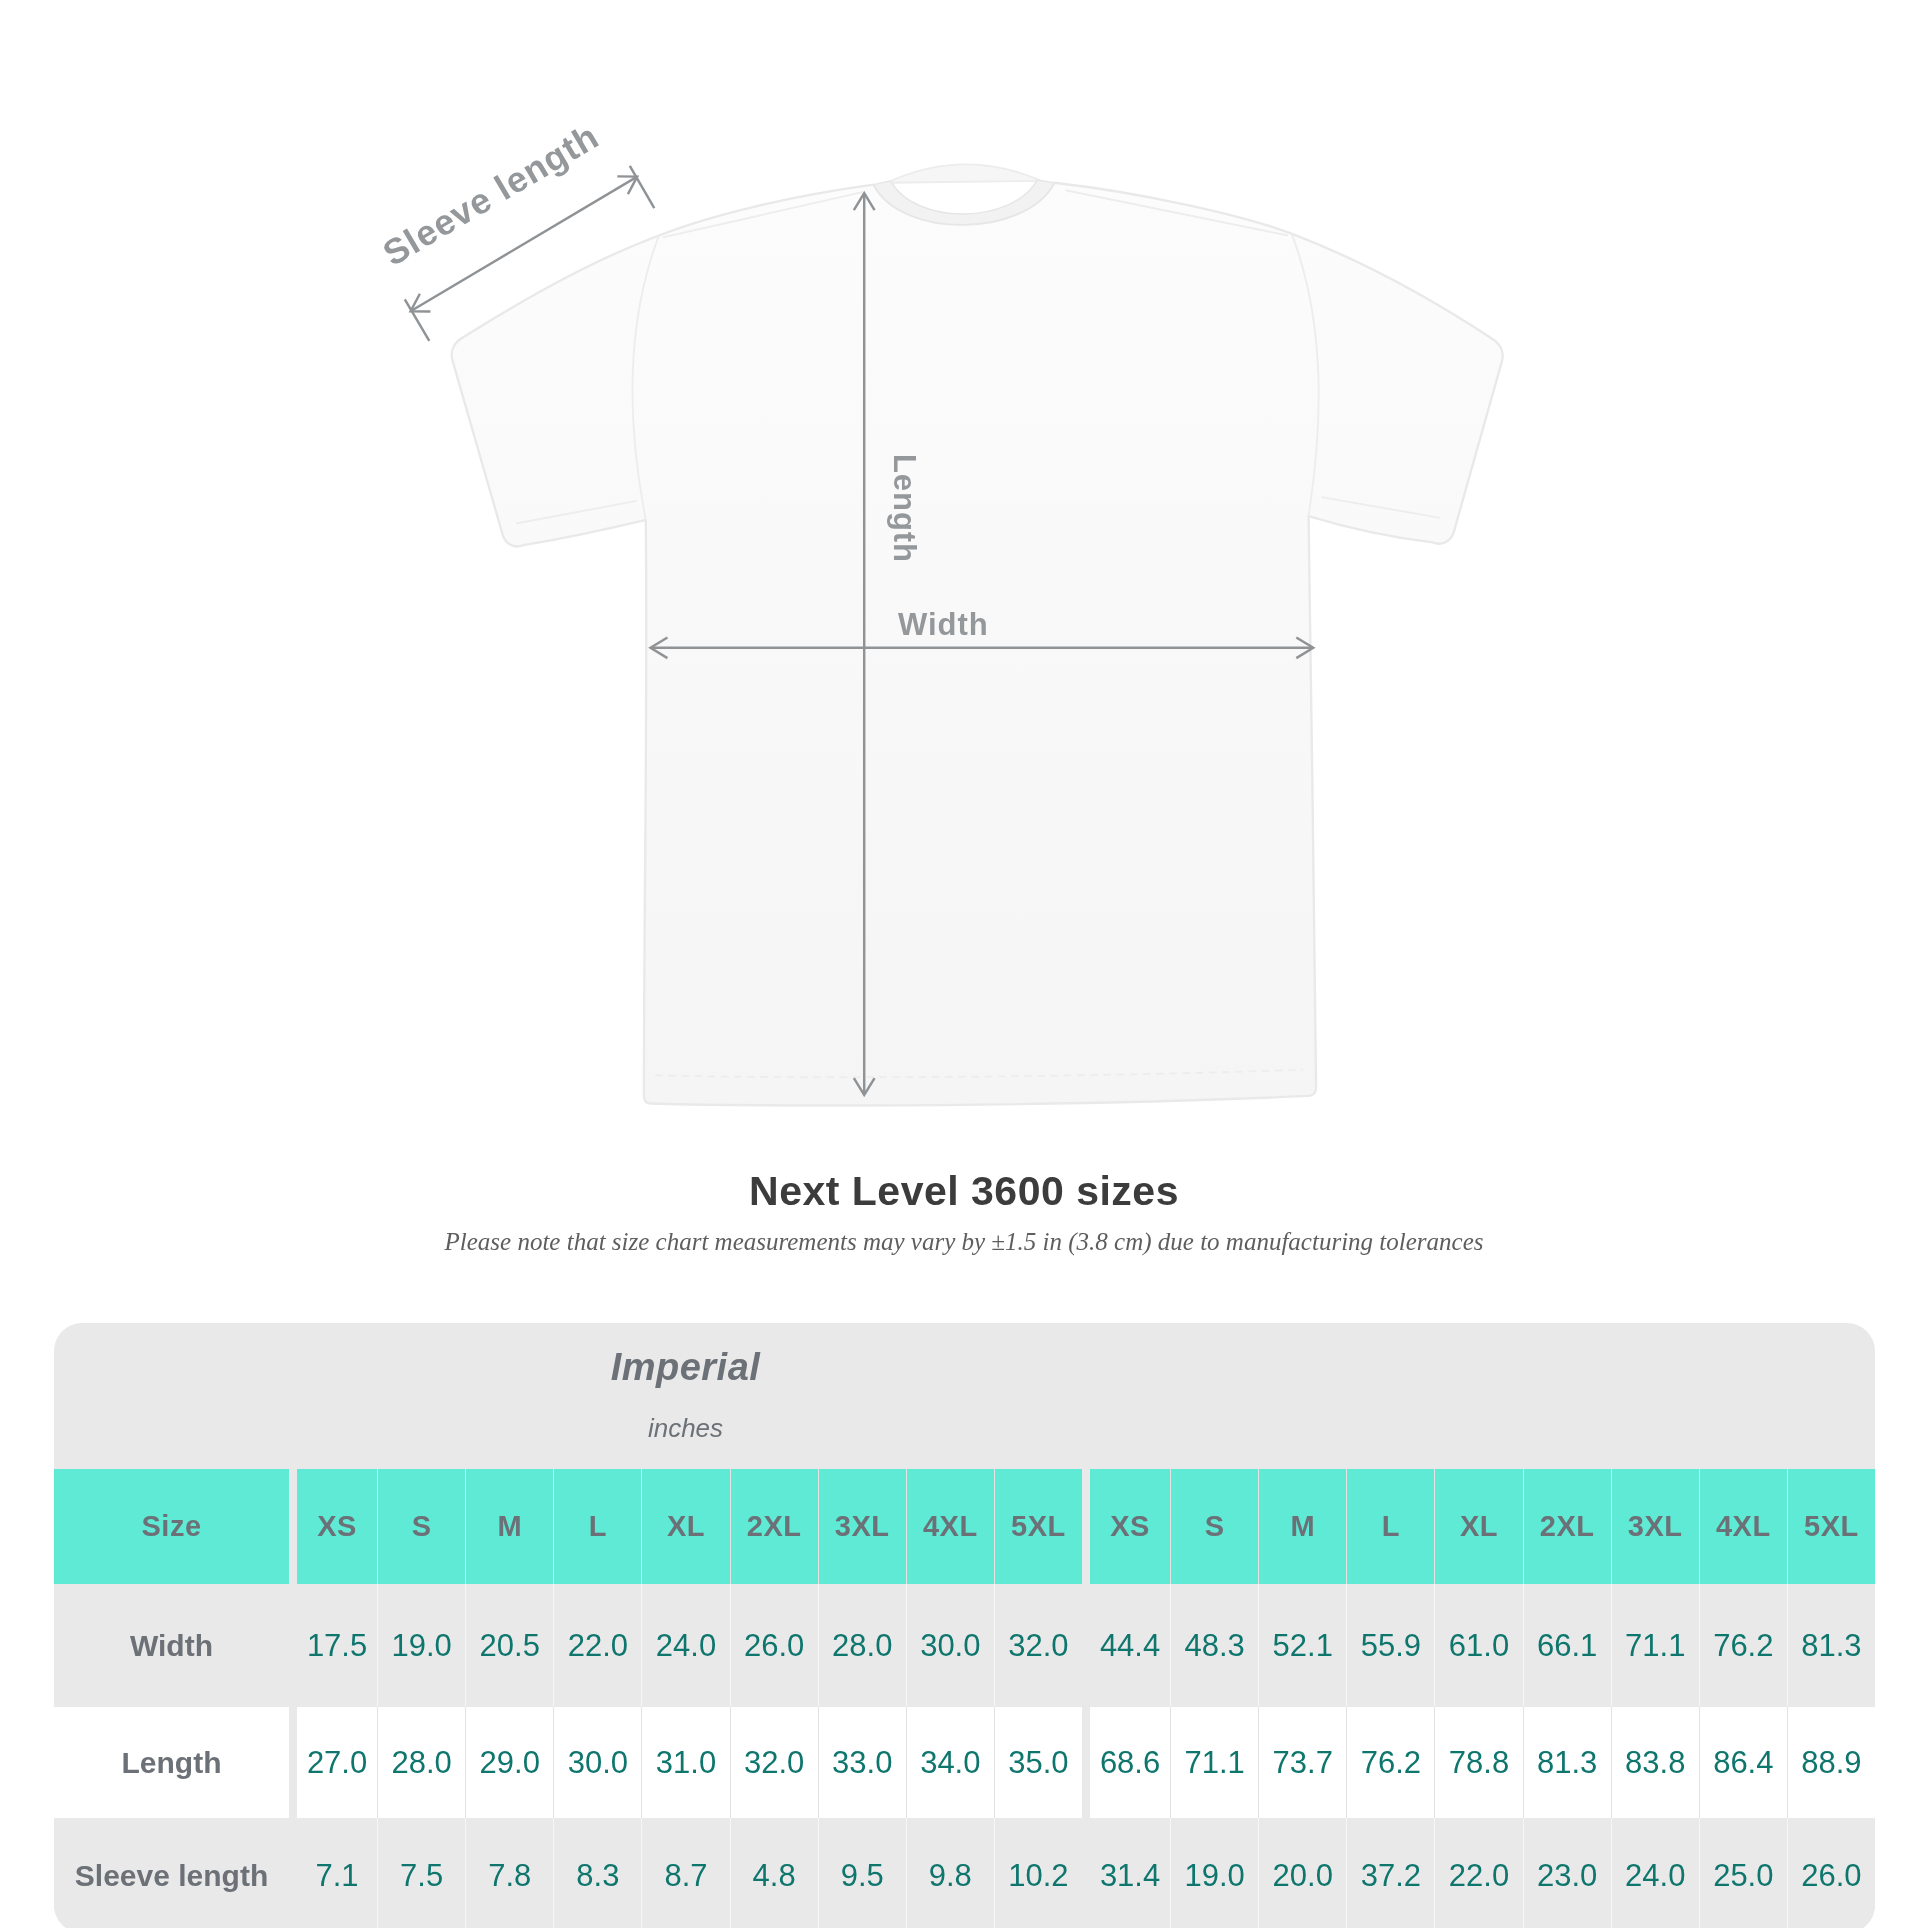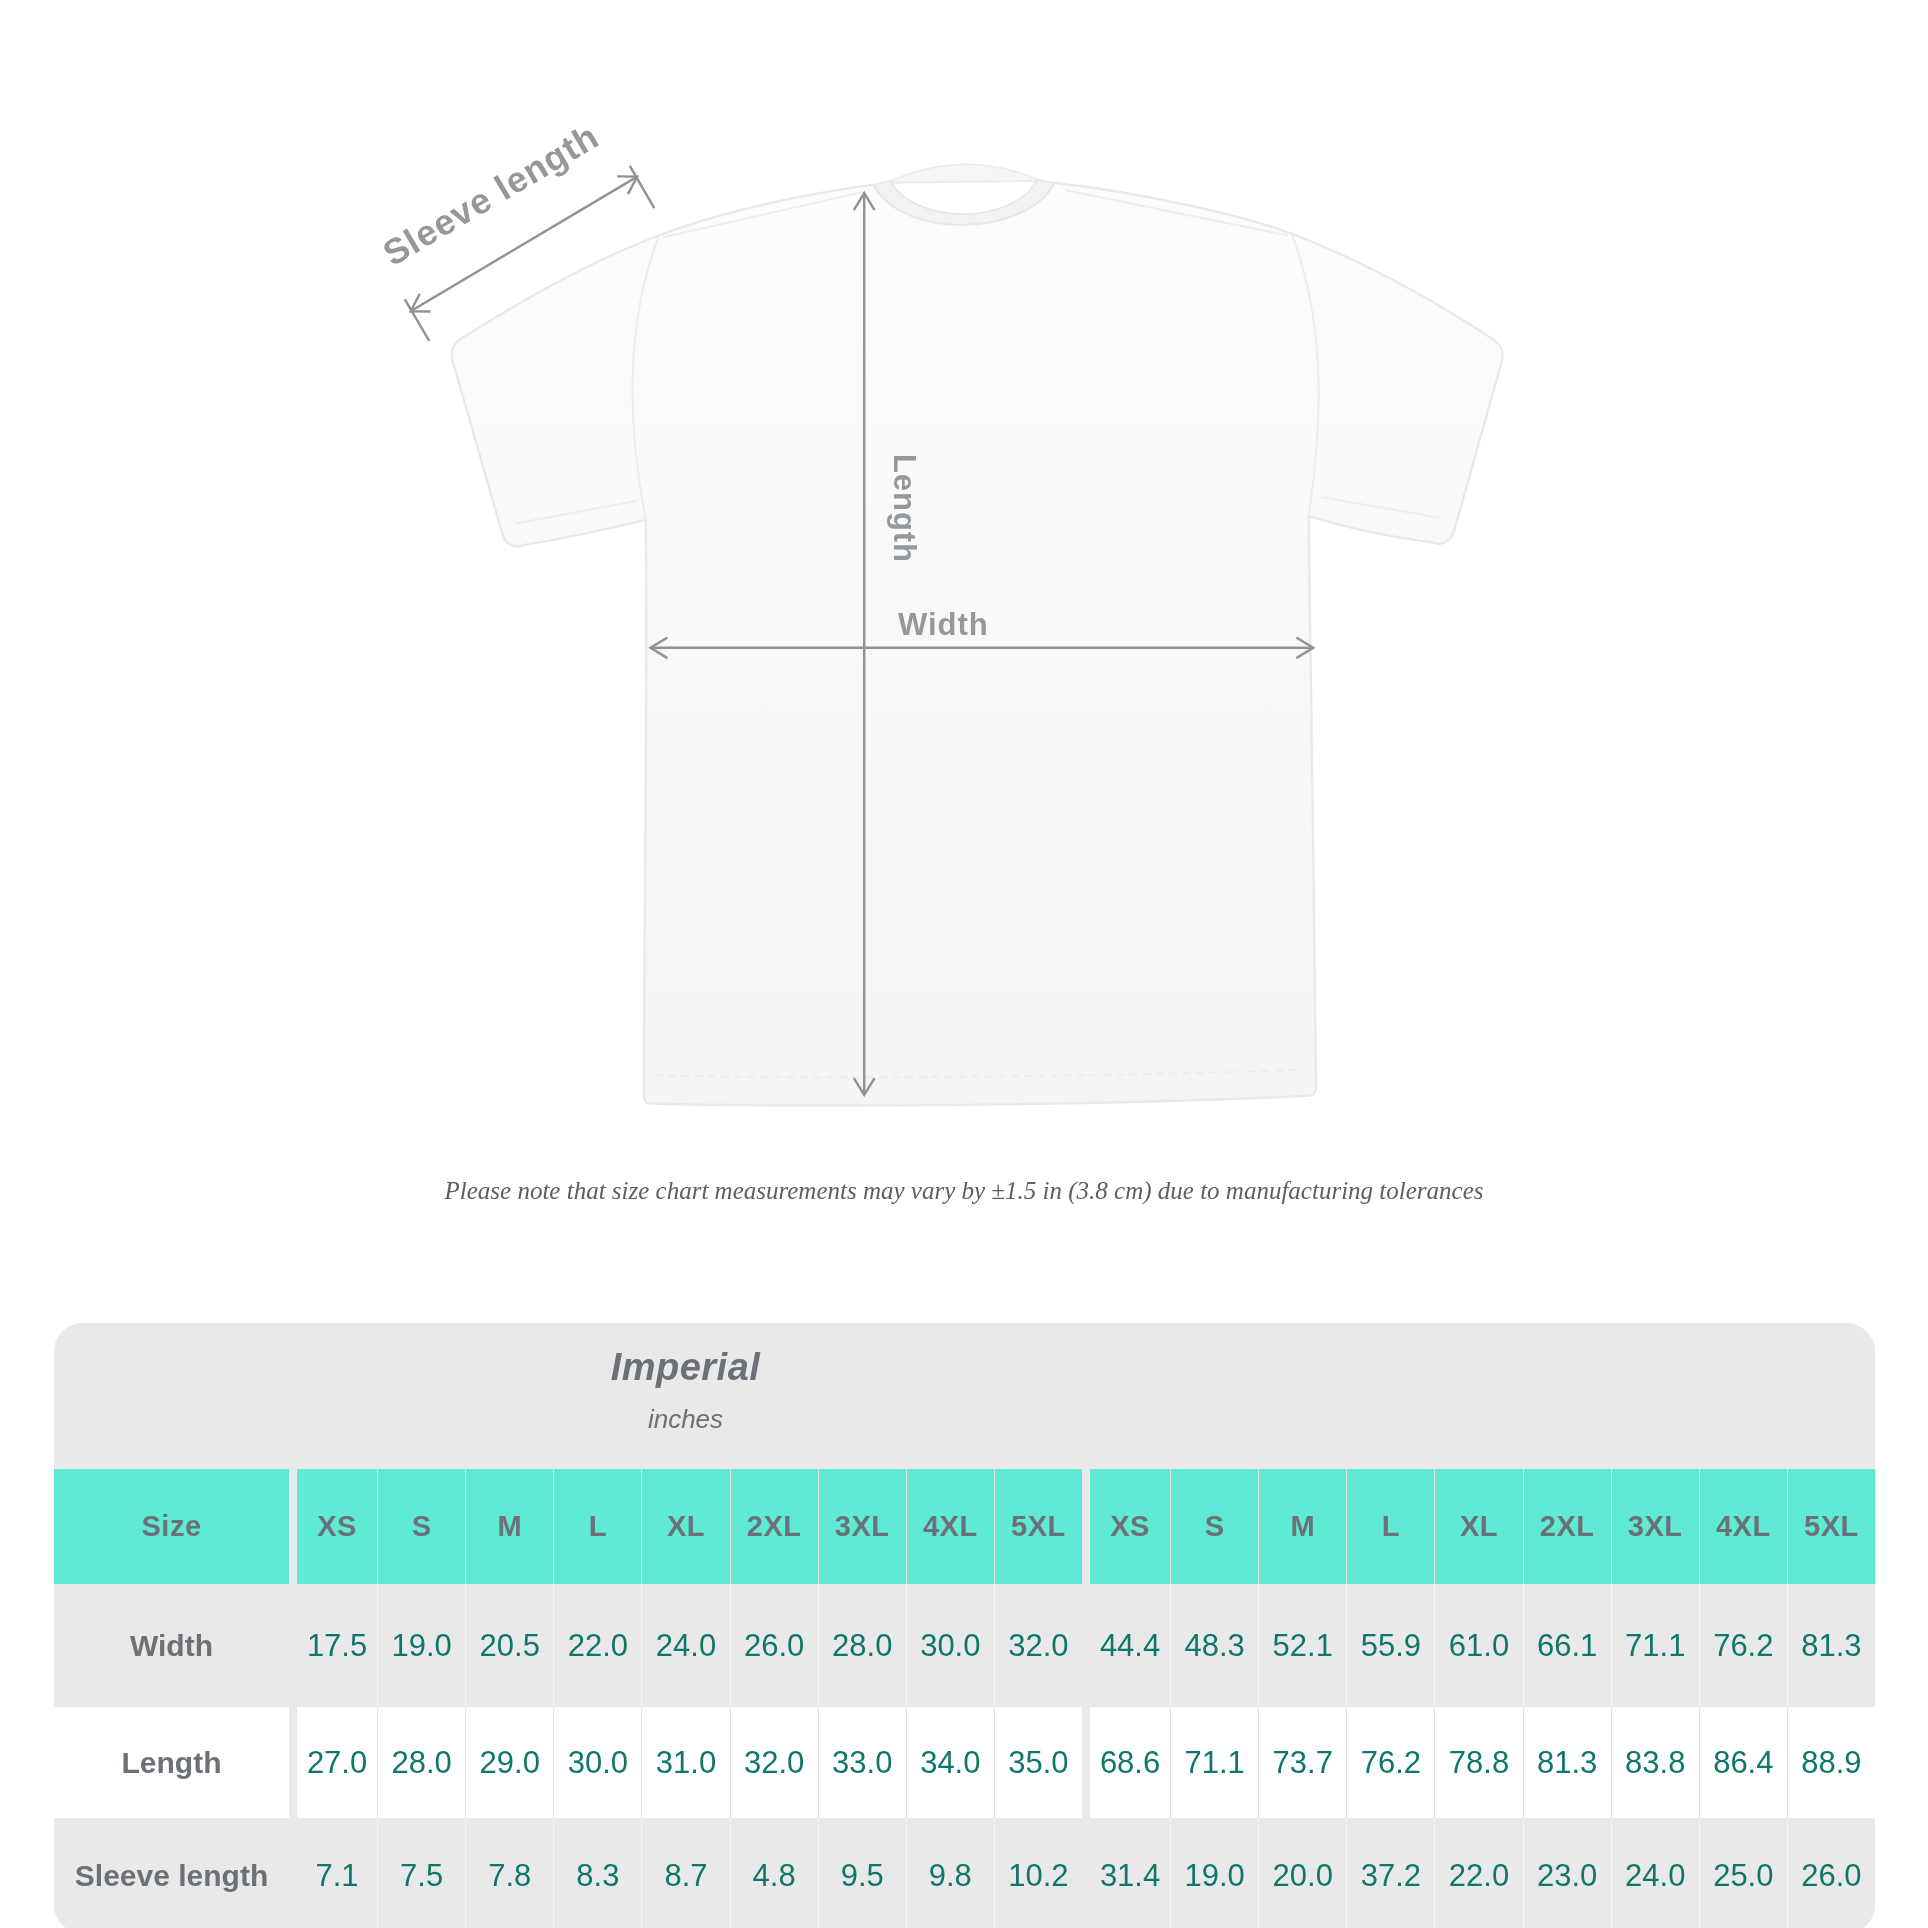--- a/index.html
+++ b/index.html
@@ -22,21 +22,21 @@
   .row-group{height:146px;}
   .row-size{height:115px;--sep:#e3e3e3;background:#5eead4;}
   .row-data-a{height:123px;--sep:#f6f6f6;background:#e9e9e9;}
   .row-data-b{height:111px;--sep:#e3e3e3;background:#ffffff;}
   .row-data-c{height:115px;--sep:#f6f6f6;background:#e9e9e9;}
   .c{display:flex;align-items:center;justify-content:center;min-width:0;}
   .c.sep{border-left:1.9px solid var(--sep);}
   .c.gap{border-left:8.5px solid #e9e9e9;}
   .group-cell{flex-direction:column;justify-content:flex-start;padding-top:22.6px;}
   .group-title{font-size:38px;font-weight:bold;font-style:italic;color:#6b7177;letter-spacing:0.5px;}
-  .group-unit{margin-top:15px;font-size:26px;font-style:italic;color:#6b7177;}
+  .group-unit{margin-top:24px;font-size:26px;font-style:italic;color:#6b7177;}
   .hdr{font-size:29px;font-weight:bold;color:#6b7177;letter-spacing:0.5px;}
   .rowlabel{font-size:30px;font-weight:bold;color:#6b7177;}
   .val{font-size:31px;color:#0f766e;}
 </style>
 </head>
 <body>
 
 <div id="canvas">
 
   <svg id="diagram" viewBox="0 0 2048 1250" xmlns="http://www.w3.org/2000/svg">
@@ -92,20 +92,21 @@
       <line x1="918" y1="206" x2="918" y2="1162" marker-start="url(#arr)" marker-end="url(#arr)"></line>
       <line x1="692" y1="688" x2="1394" y2="688" marker-start="url(#arr)" marker-end="url(#arr)"></line>
     </g>
 
     <text class="ann-text" transform="translate(528 218) rotate(-30.5)" text-anchor="middle" font-size="38">Sleeve length</text>
     <text class="ann-text" transform="translate(950 540) rotate(90)" text-anchor="middle" font-size="33">Length</text>
     <text class="ann-text" x="1002" y="674" text-anchor="middle" font-size="33">Width</text>
   </svg>
 
   <div id="title-block">
+    <h1>Next Level 3600 sizes</h1>
     <p>Please note that size chart measurements may vary by ±1.5 in (3.8 cm) due to manufacturing tolerances</p>
   </div>
 
   <div id="size-table">
 
     <div class="row row-group">
       <div class="c"></div>
       <div class="c group-cell" style="grid-column:2 / span 9">
         <div class="group-title">Imperial</div>
         <div class="group-unit">inches</div>

